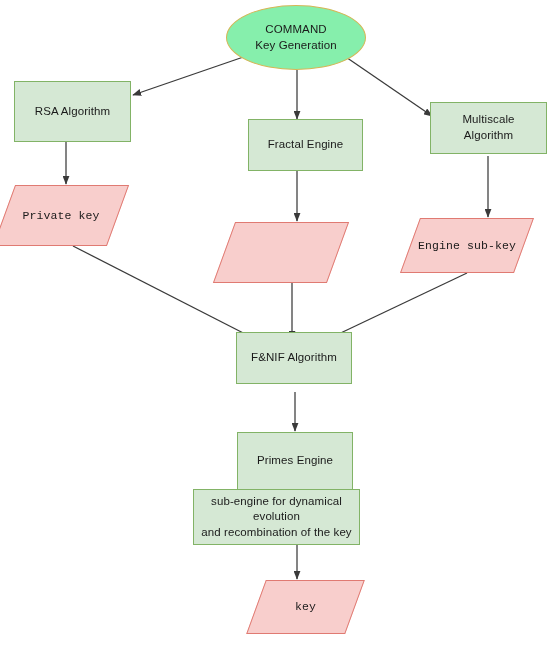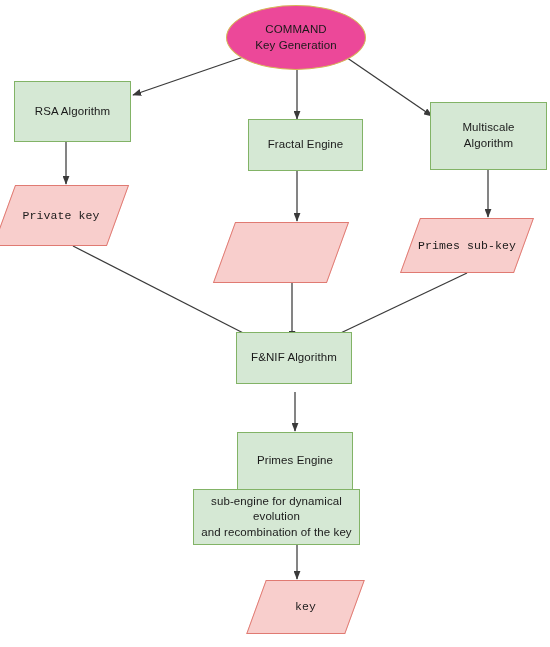--- a/index.html
+++ b/index.html
@@ -48,21 +48,21 @@
     box-sizing: border-box;
     white-space: pre-line;
   }
   
   .shape-process {
     background: #d5e8d4;
     border: 1.2px solid #82b366;
   }
   
   .shape-terminator {
-    background: #ec4899;
+    background: #86efac;
     border: 1.2px solid #d6b656;
     border-radius: 50%;
   }
   
   .shape-data {
     background: transparent;
     border: none;
   }
   .shape-data .para-bg {
     position: absolute;
@@ -117,36 +117,36 @@
   </div>
 
   <div class="node shape-process" style="left:14px; top:81px; width:117px; height:61px;">
     <span class="node-label">RSA Algorithm</span>
   </div>
 
   <div class="node shape-process" style="left:248px; top:119px; width:115px; height:52px;">
     <span class="node-label">Fractal Engine</span>
   </div>
 
-  <div class="node shape-process" style="left:430px; top:102px; width:117px; height:68px;">
+  <div class="node shape-process" style="left:430px; top:102px; width:117px; height:52px;">
     <span class="node-label">Multiscale Algorithm</span>
   </div>
 
   <div class="node shape-data" style="left:4px; top:185px; width:114px; height:61px;">
     <span class="para-bg"></span>
     <span class="node-label">Private key</span>
   </div>
 
   <div class="node shape-data" style="left:224px; top:222px; width:114px; height:61px;">
     <span class="para-bg"></span>
   </div>
 
   <div class="node shape-data" style="left:410px; top:218px; width:114px; height:55px;">
     <span class="para-bg"></span>
-    <span class="node-label">Primes sub-key</span>
+    <span class="node-label">Engine sub-key</span>
   </div>
 
   <div class="node shape-process" style="left:236px; top:332px; width:116px; height:52px;">
     <span class="node-label">F&amp;NIF Algorithm</span>
   </div>
 
   <div class="node shape-process" style="left:237px; top:432px; width:116px; height:58px;">
     <span class="node-label">Primes Engine</span>
   </div>
 

